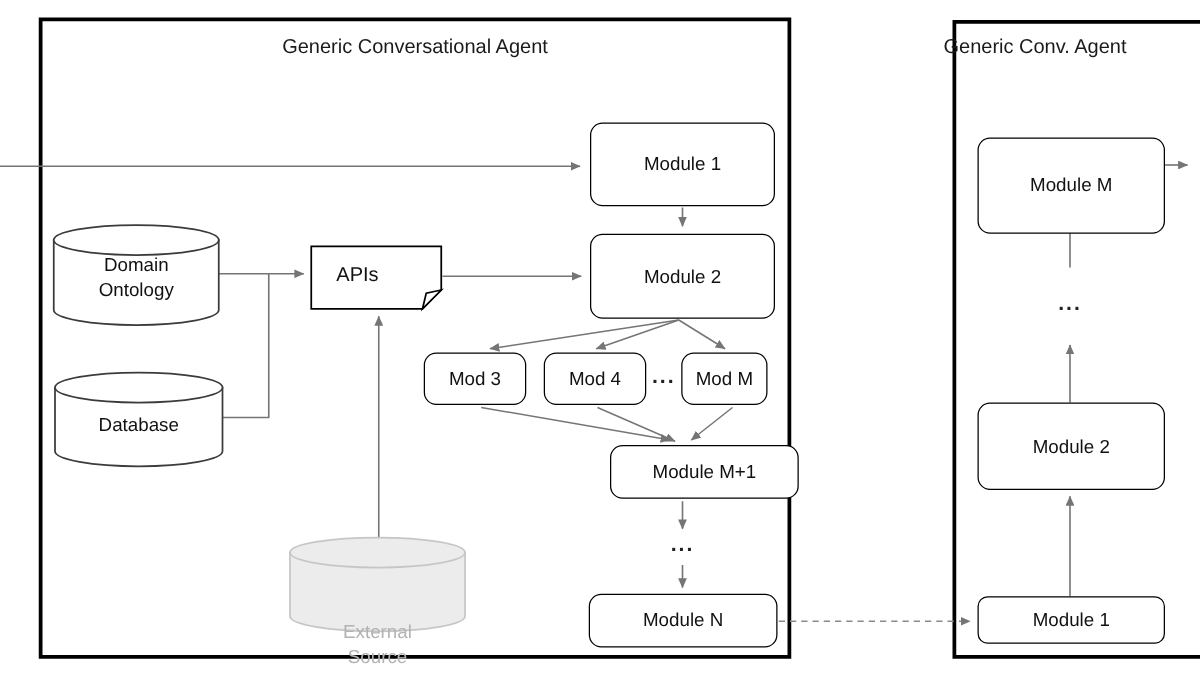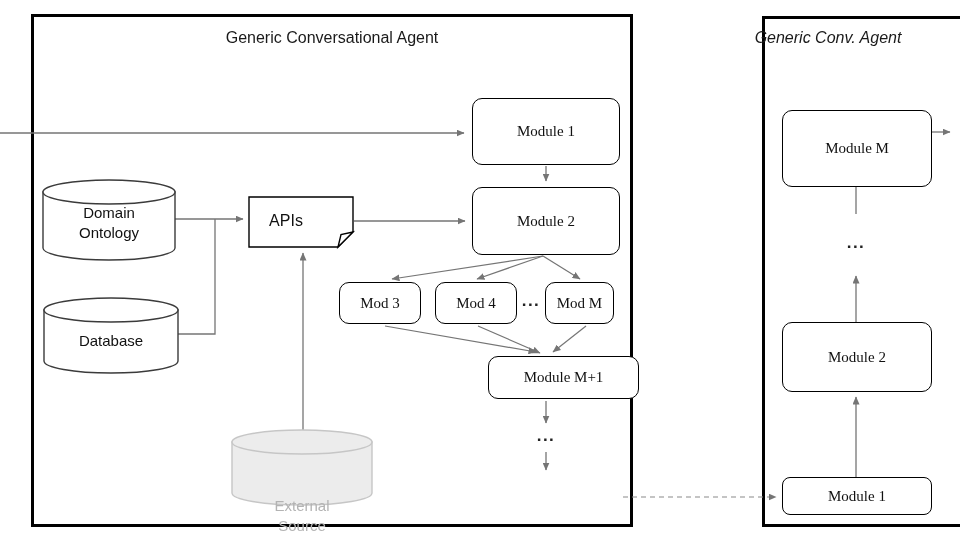--- a/index.html
+++ b/index.html
@@ -13,21 +13,21 @@
   .panel{
     position:absolute;border:3px solid #000;background:transparent;z-index:1;
   }
   .panel-title{
     position:absolute;z-index:3;font-size:16px;line-height:18px;text-align:center;color:#1a1a1a;
   }
   svg.wires{position:absolute;left:0;top:0;z-index:2;}
   .node{
     position:absolute;z-index:3;background:#fff;border:1.5px solid #000;border-radius:10px;
     display:flex;align-items:center;justify-content:center;
-    font-size:15px;color:#111;text-align:center;font-family:Liberation Serif, serif;
+    font-size:15px;color:#111;text-align:center;
   }
   .cyl-label{
     position:absolute;z-index:3;text-align:center;font-size:15px;line-height:20px;color:#111;
   }
   .cyl-label.gray{color:#b3b3b3;margin-top:46px;}
   .doc-label{
     position:absolute;z-index:3;text-align:center;font-size:16px;color:#111;
   }
   .dots{
     position:absolute;z-index:3;text-align:center;font-size:17px;font-weight:700;
@@ -36,21 +36,21 @@
 </style>
 </head>
 <body>
 
 <div id="stage">
 
   <div class="panel" style="left:31px;top:14px;width:602px;height:513px;"></div>
   <div class="panel" style="left:762px;top:16px;width:220px;height:511px;"></div>
 
   <div class="panel-title" style="left:31px;top:29px;width:602px;">Generic Conversational Agent</div>
-  <div class="panel-title" style="left:732px;top:29px;width:192px;font-style:italic;">Generic Conv. Agent</div>
+  <div class="panel-title" style="left:732px;top:29px;width:192px;">Generic Conv. Agent</div>
 
   <svg class="wires" width="960" height="540" viewBox="0 0 960 540">
     <defs>
       <marker id="ah" markerWidth="9" markerHeight="7" refX="7.5" refY="3.5" orient="auto" markerUnits="userSpaceOnUse">
         <path d="M0,0 L8,3.5 L0,7 Z" fill="#757575"></path>
       </marker>
     </defs>
 
     <line x1="0" y1="133" x2="464" y2="133" stroke="#757575" stroke-width="1.3" marker-end="url(#ah)"></line>
 
@@ -102,20 +102,21 @@
       <path d="M353,232 L341,234.5 L338,247 Z" fill="#ffffff" stroke="#000" stroke-width="1.4"></path>
     </g>
   </svg>
 
   <div class="node" style="left:472px;top:98px;width:148px;height:67px;">Module 1</div>
   <div class="node" style="left:472px;top:187px;width:148px;height:68px;">Module 2</div>
   <div class="node" style="left:339px;top:282px;width:82px;height:42px;">Mod 3</div>
   <div class="node" style="left:435px;top:282px;width:82px;height:42px;">Mod 4</div>
   <div class="node" style="left:545px;top:282px;width:69px;height:42px;">Mod M</div>
   <div class="node" style="left:488px;top:356px;width:151px;height:43px;">Module M+1</div>
+  <div class="node" style="left:471px;top:475px;width:151px;height:43px;">Module N</div>
 
   <div class="node" style="left:782px;top:98px;width:150px;height:77px;margin-top:12px;">Module M</div>
   <div class="node" style="left:782px;top:322px;width:150px;height:70px;">Module 2</div>
   <div class="node" style="left:782px;top:477px;width:150px;height:38px;border-radius:8px;">Module 1</div>
 
   <div class="cyl-label" style="left:67px;top:203px;width:84px;">Domain Ontology</div>
   <div class="cyl-label" style="left:51px;top:331px;width:120px;">Database</div>
   <div class="cyl-label gray" style="left:252px;top:450px;width:100px;">External Source</div>
   <div class="doc-label" style="left:244px;top:212px;width:84px;">APIs</div>
 

